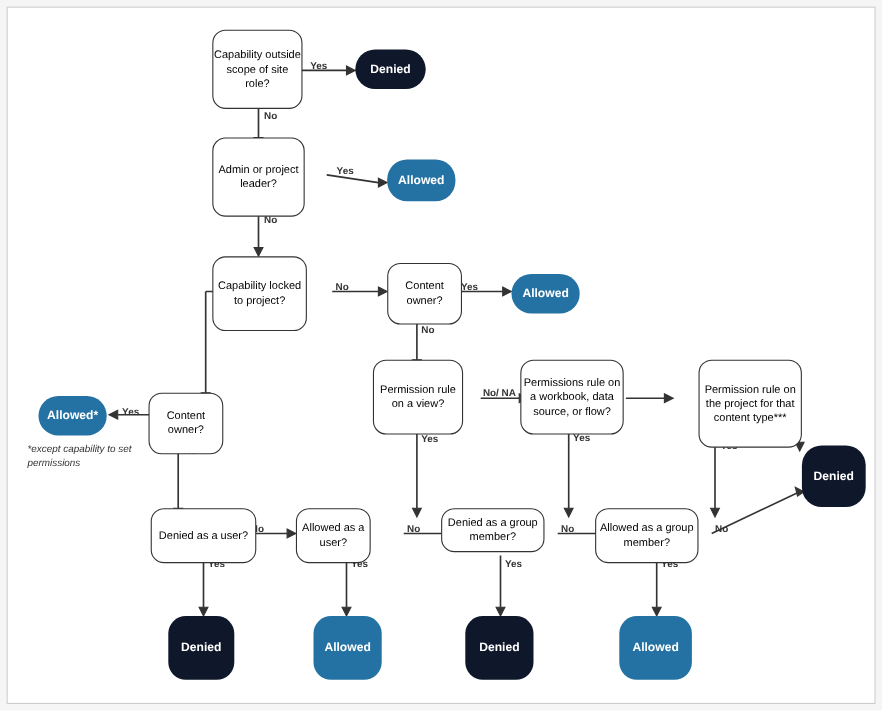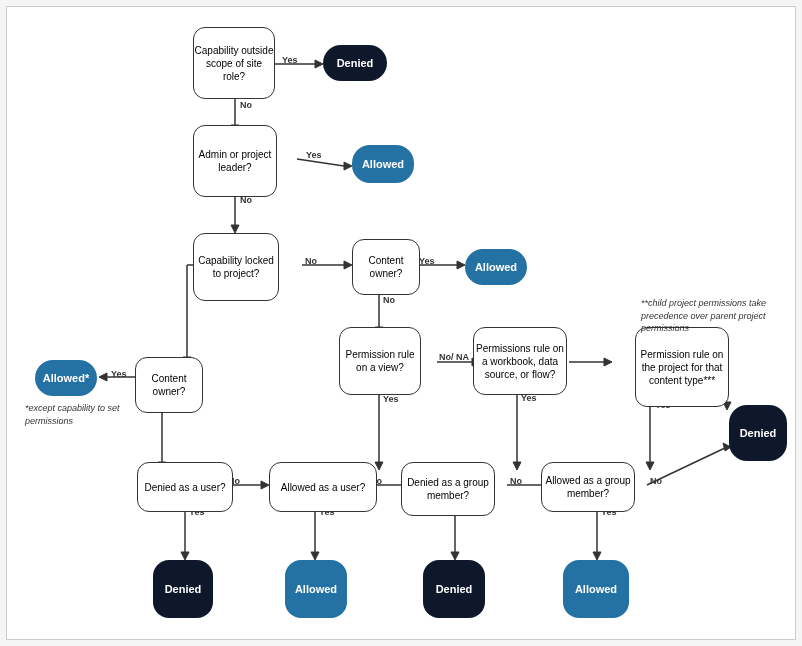--- a/index.html
+++ b/index.html
@@ -256,25 +256,25 @@
   </div>
 
   <div class="node terminal-denied" style="left:722px; top:398px; width:58px; height:56px;">
     <span>Denied</span>
   </div>
 
   <div class="node decision" style="left:130px; top:455px; width:96px; height:50px;">
     <span>Denied as a user?</span>
   </div>
 
-  <div class="node decision" style="left:262px; top:455px; width:108px; height:50px;">
+  <div class="node decision" style="left:262px; top:455px; width:68px; height:50px;">
     <span>Allowed as a user?</span>
   </div>
 
-  <div class="node decision" style="left:394px; top:455px; width:94px; height:54px;">
+  <div class="node decision" style="left:394px; top:455px; width:94px; height:40px;">
     <span>Denied as a group member?</span>
   </div>
 
   <div class="node decision" style="left:534px; top:455px; width:94px; height:50px;">
     <span>Allowed as a group member?</span>
   </div>
 
   <div class="node terminal-denied" style="left:146px; top:553px; width:60px; height:58px; border-radius:16px;">
     <span>Denied</span>
   </div>
@@ -285,15 +285,14 @@
 
   <div class="node terminal-denied" style="left:416px; top:553px; width:62px; height:58px; border-radius:16px;">
     <span>Denied</span>
   </div>
 
   <div class="node terminal-allowed" style="left:556px; top:553px; width:66px; height:58px; border-radius:16px;">
     <span>Allowed</span>
   </div>
 
   <span class="note-text" style="left:18px; top:395px; width:110px;">*except capability to set permissions</span>
-  <span class="note-text" style="left:634px; top:290px; width:145px;">**child project permissions take precedence over parent project permissions</span>
 
 </div>
 
 </body></html>

